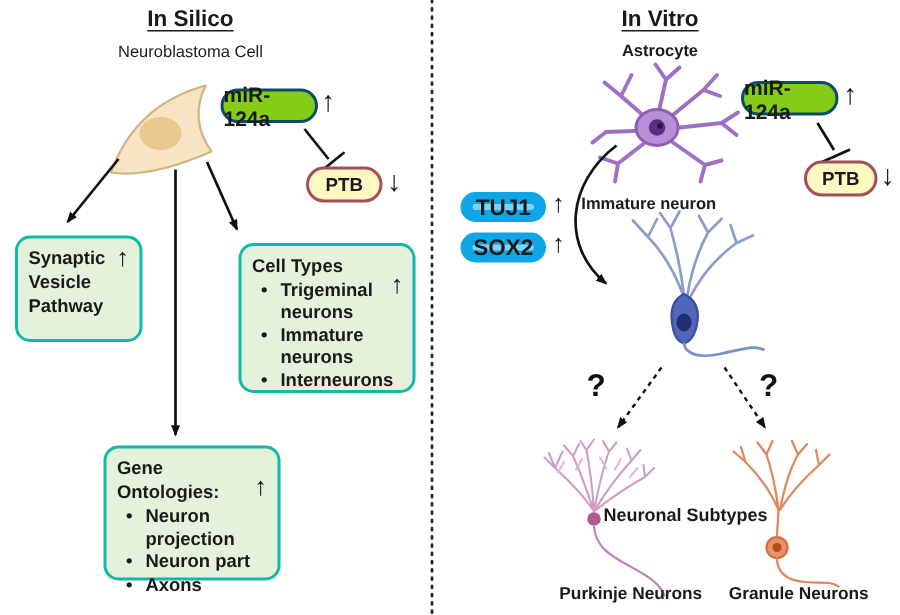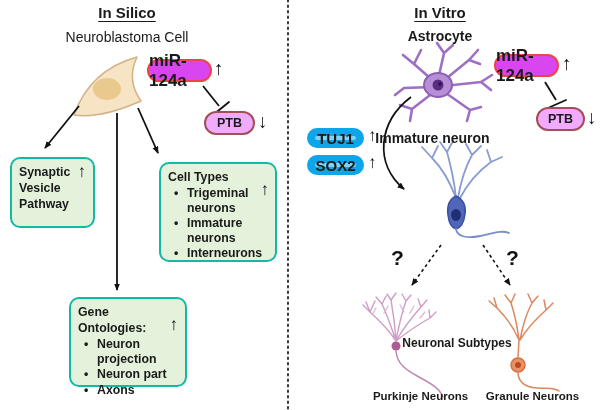--- a/index.html
+++ b/index.html
@@ -6,28 +6,28 @@
   #figure{
     position:relative;width:600px;height:410px;background:#ffffff;overflow:hidden;
     font-family:"Liberation Sans",sans-serif;color:#1a1a1a;
   }
   #art{position:absolute;left:0;top:0;}
   .abs{position:absolute;}
   .panel-title{
     font-size:15px;font-weight:bold;text-align:center;
     text-decoration:underline;text-underline-offset:3px;
   }
-  .cell-caption{font-size:14px;text-align:center;}
+  .cell-caption{font-size:11px;text-align:center;}
   .cell-caption.bold{font-weight:bold;}
   .pill{
     display:flex;align-items:center;justify-content:center;
     border-radius:13px;font-weight:bold;box-sizing:border-box;
   }
-  .pill.blue{background:#d946ef;border:2px solid #ef4444;font-size:17px;}
-  .pill.pink{background:#f0abfc;border:2px solid #a34e58;font-size:12.5px;}
+  .pill.blue{background:#84cc16;border:2px solid #0c4a6e;font-size:14px;}
+  .pill.pink{background:#fef9c3;border:2px solid #a34e58;font-size:12.5px;}
   .pill.green{background:#7dd3fc;border:8px solid #0ea5e9;font-size:15px;}
   .gbox{
     background:#e4f2dc;border:2px solid #14b8a6;border-radius:10px;
     box-sizing:border-box;padding:5px 7px;font-size:12.3px;font-weight:bold;line-height:1.32;
   }
   .gbox .hdr{margin:0 0 1px 0;}
   .gbox ul{list-style:none;margin:0;padding:0 0 0 6px;}
   .gbox li{display:flex;line-height:1.18;margin:1px 0;}
   .gbox li .blt{width:13px;flex:0 0 13px;}
   .updown{font-weight:bold;font-size:19px;line-height:1;color:#111;}

